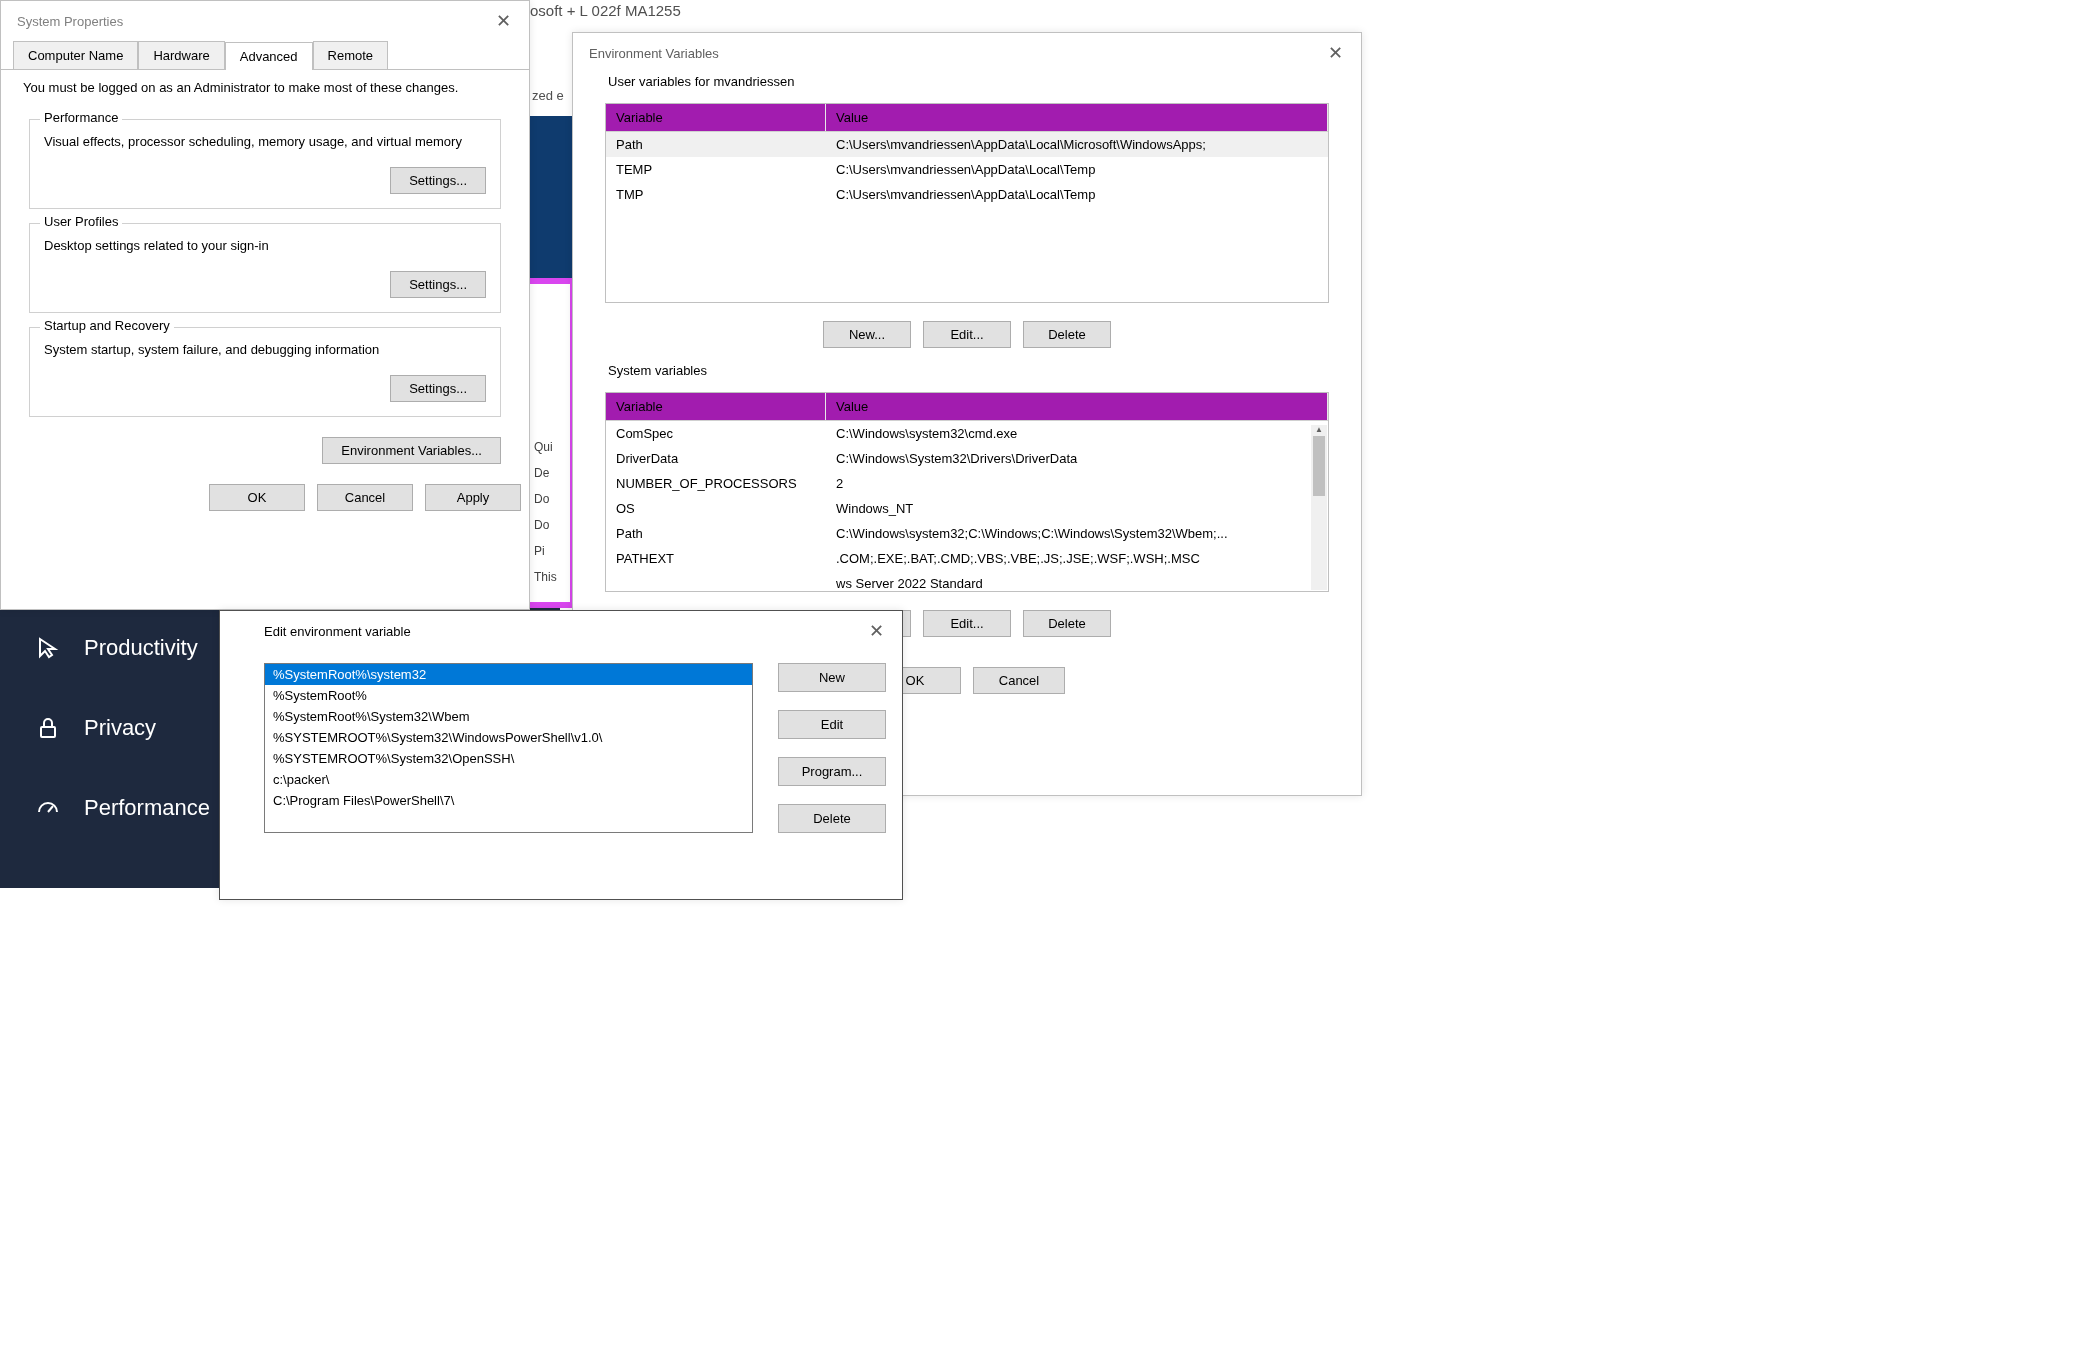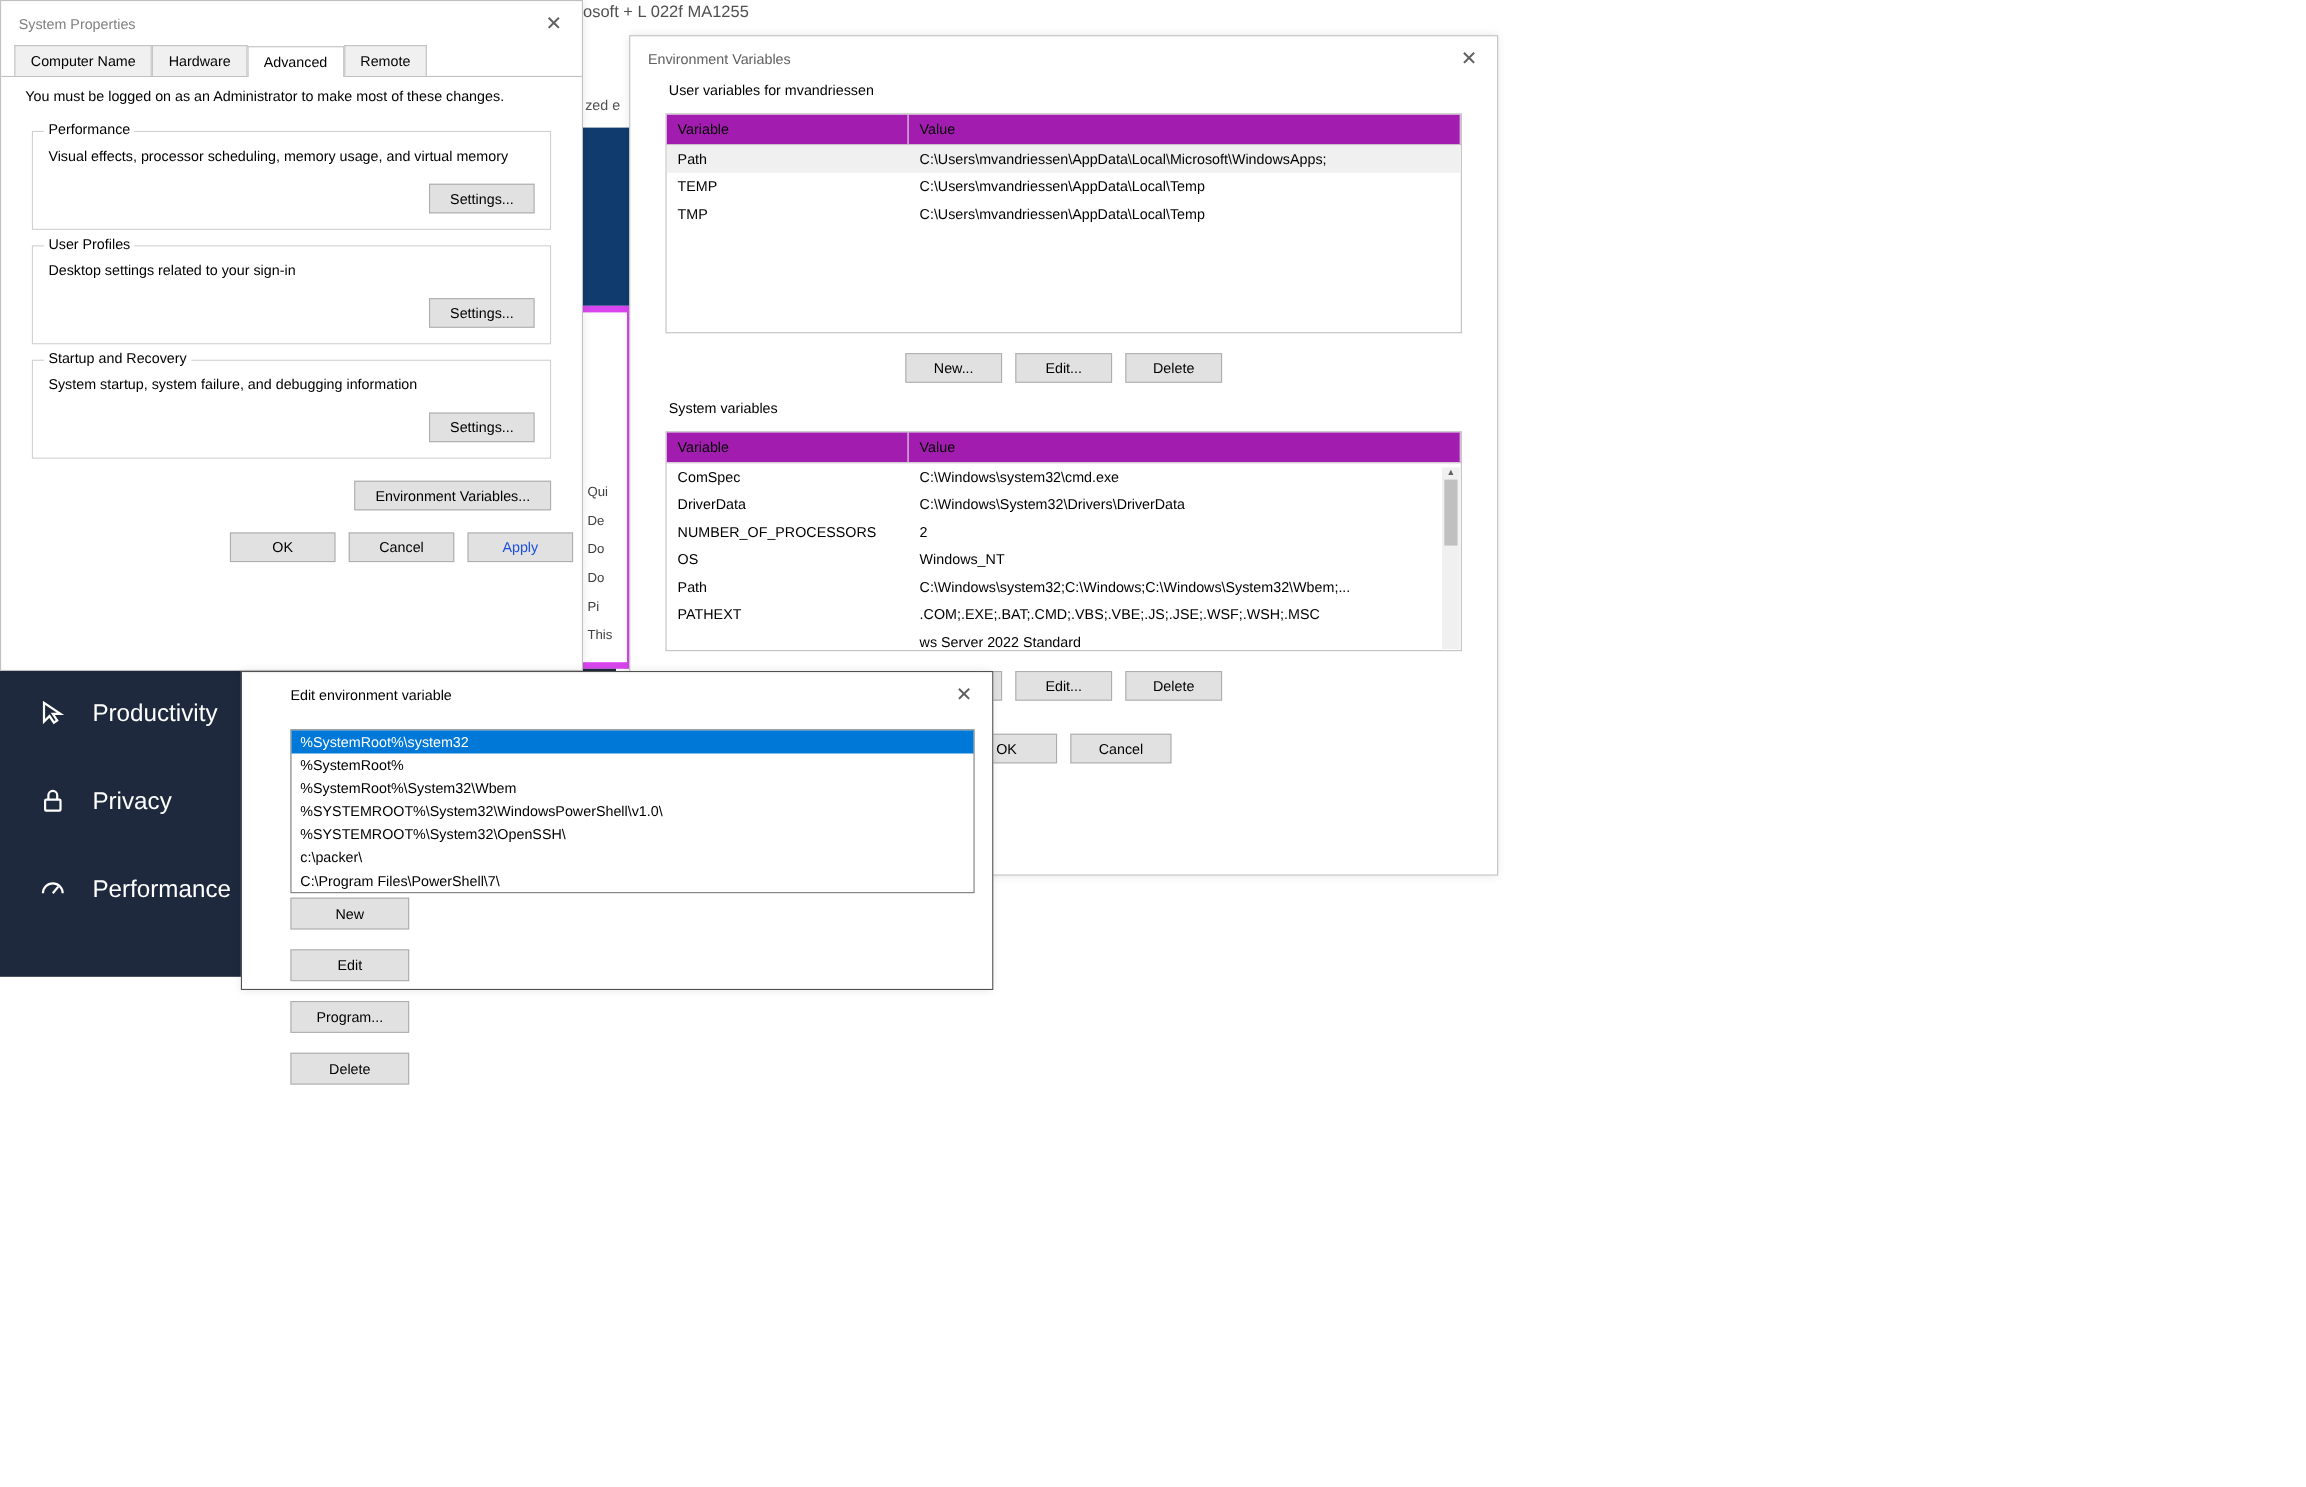--- a/index.html
+++ b/index.html
@@ -72,21 +72,21 @@
   .btn {
     background: #e1e1e1;
     border: 1px solid #adadad;
     padding: 5px 18px;
     font-size: 13px;
     cursor: pointer;
     min-width: 88px;
     text-align: center;
   }
   .btn:disabled, .btn.disabled {
-    color: #1d4ed8;
+    color: #000000;
   }
   .btn-row {
     display: flex;
     justify-content: center;
     gap: 12px;
     padding: 10px 20px;
   }
   .body-text {
     font-size: 13px;
     padding: 10px 22px;
@@ -171,21 +171,21 @@
   
   #editvar {
     left: 219px;
     top: 610px;
     width: 684px;
     height: 290px;
     border-color: #505050;
     padding-left: 28px;
   }
   #editvar .titlebar { color: #000; font-weight: normal; }
-  #editvar .content { display: flex; padding: 12px 16px; gap: 4px; flex-direction: column; }
+  #editvar .content { display: flex; padding: 12px 16px; gap: 25px; }
   .listbox {
     flex: 1;
     border: 1px solid #7a7a7a;
     font-size: 13px;
     background: #fff;
   }
   .listbox .li {
     padding: 3px 8px;
   }
   .listbox .li.sel {

